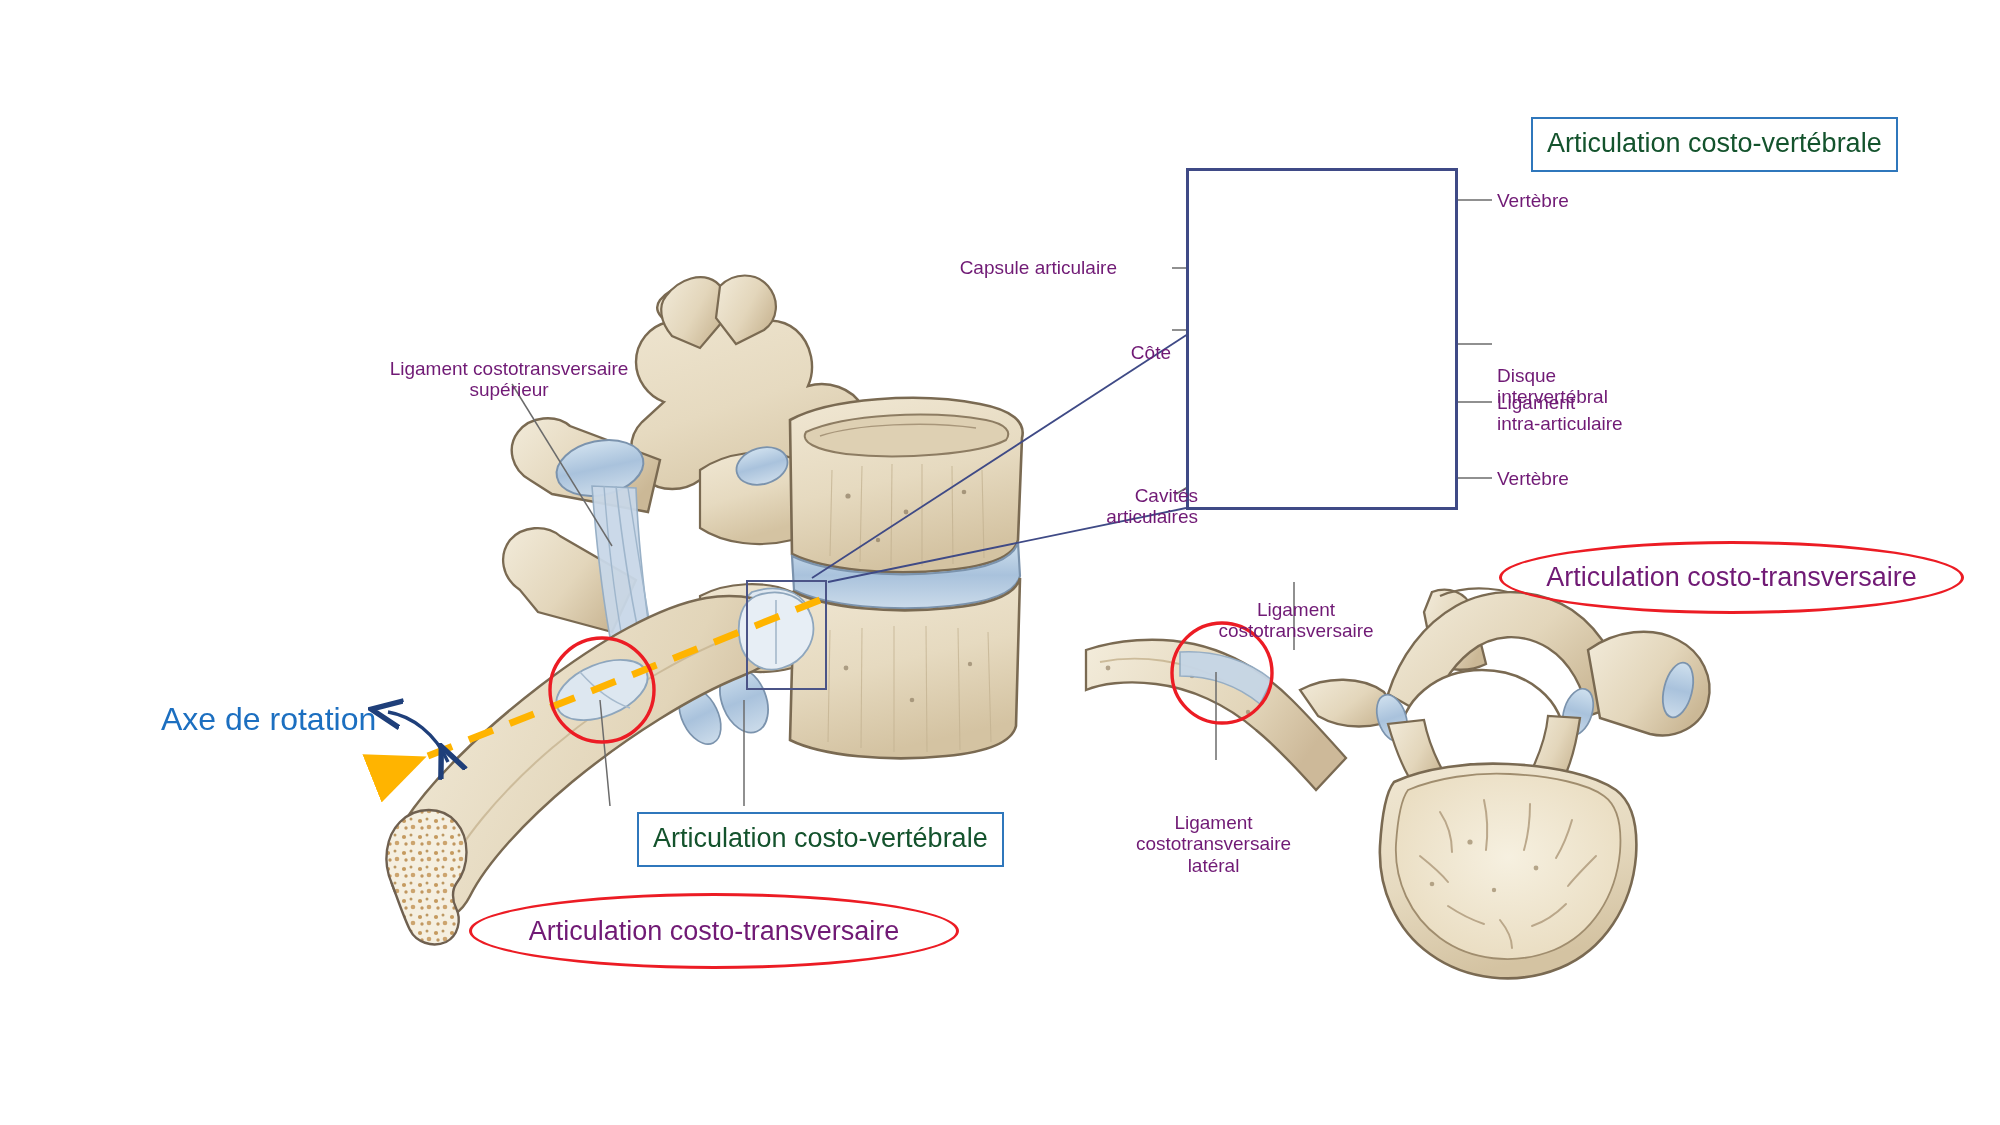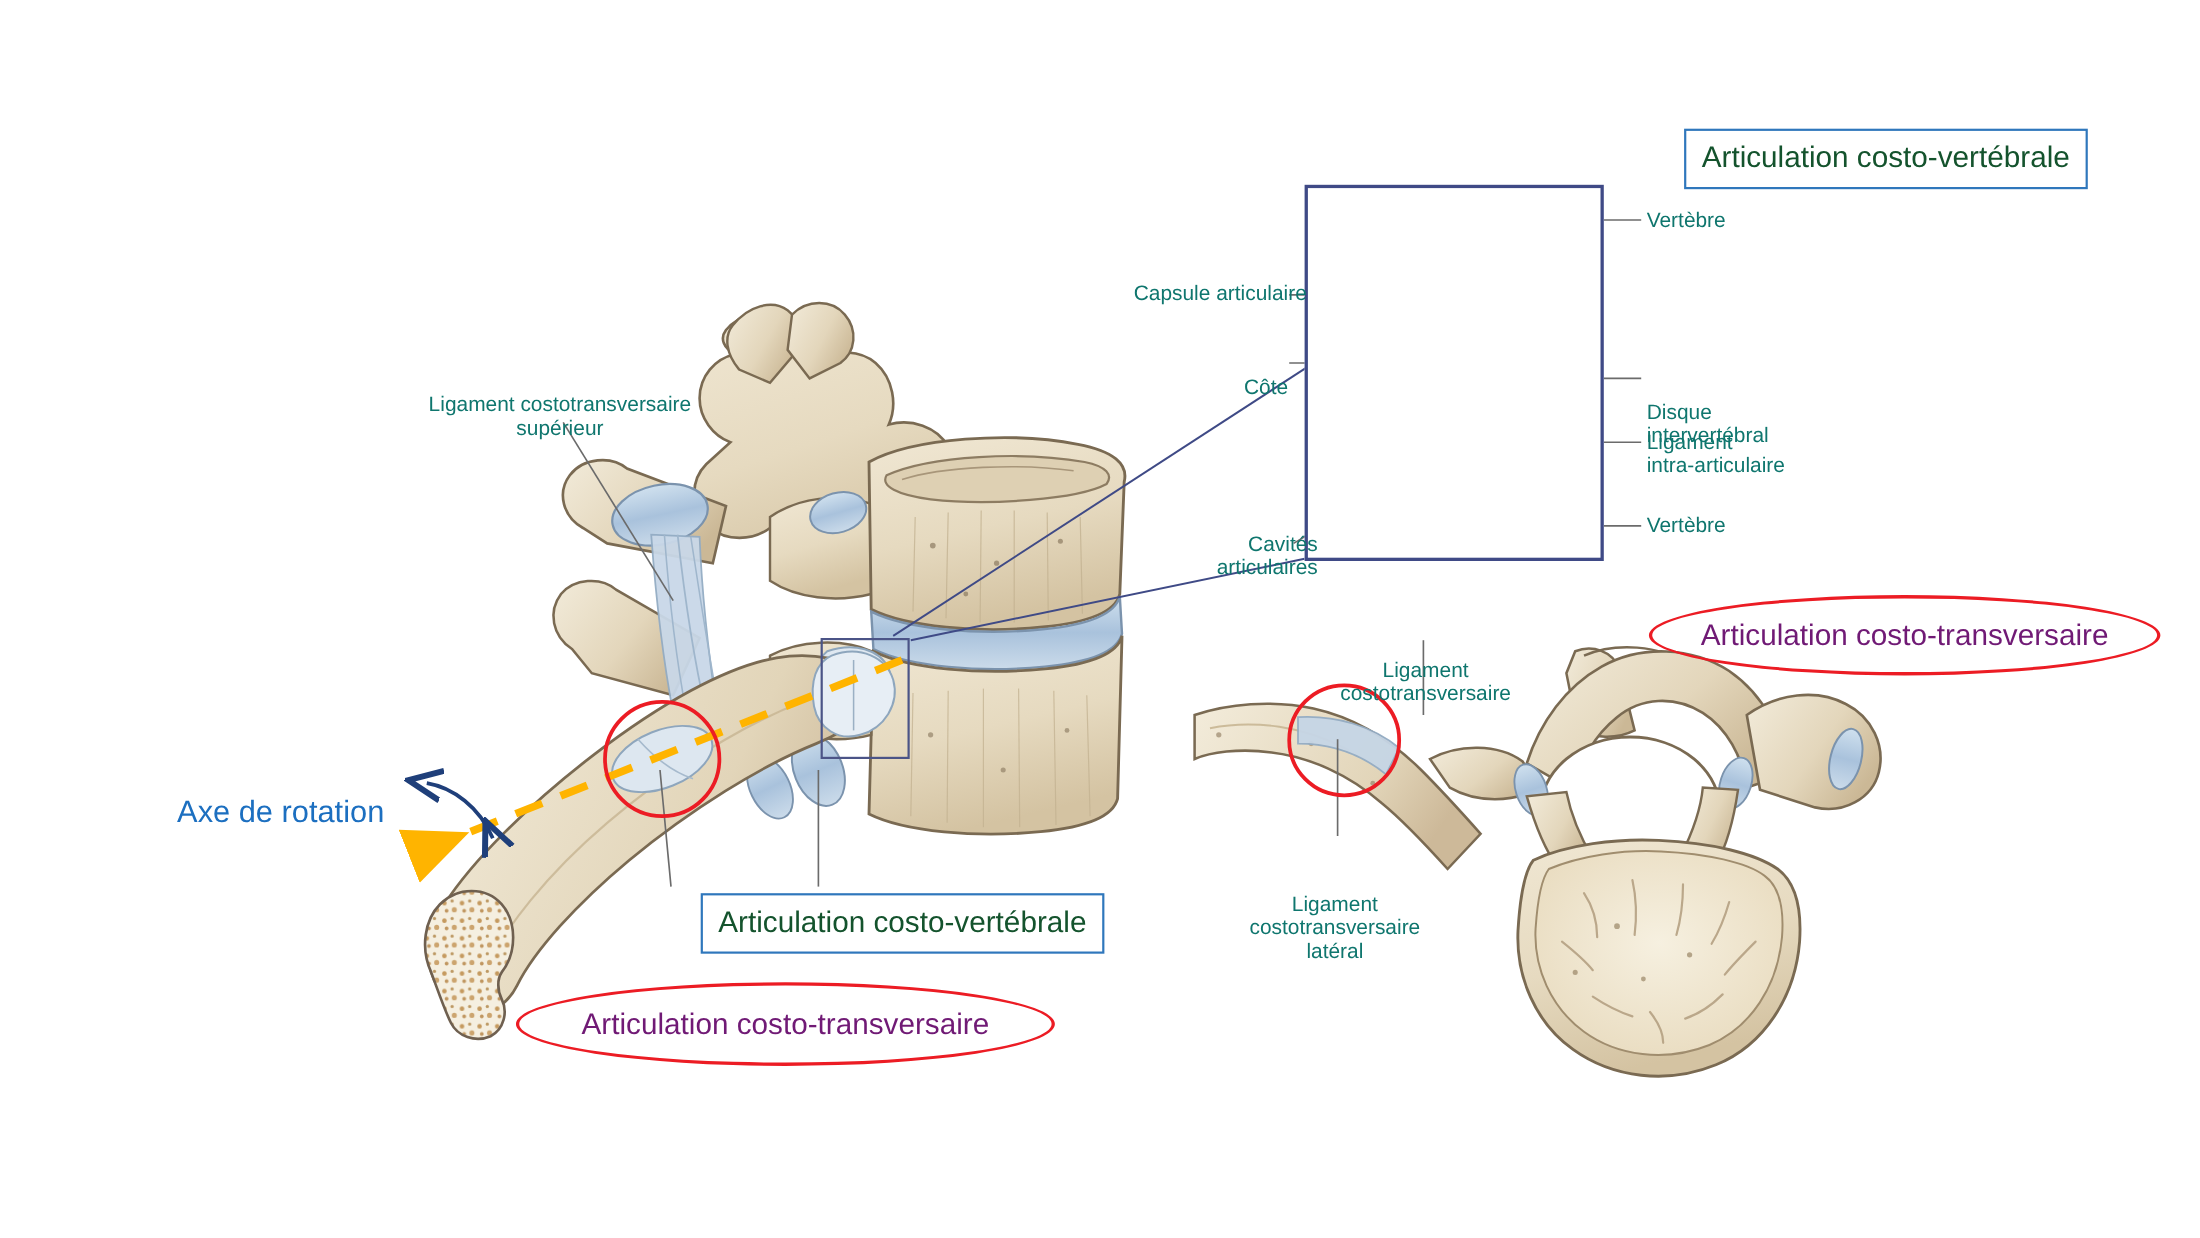--- a/index.html
+++ b/index.html
@@ -57,22 +57,22 @@
     font-size: 27px;
     white-space: nowrap;
     box-sizing: border-box;
   }
   #ellipse-right  { left: 1499px; top: 541px; width: 465px; height: 73px; }
   #ellipse-bottom { left: 469px;  top: 893px; width: 490px; height: 76px; }
 
   
   #axis-label {
     position: absolute;
-    left: 161px; top: 722px;
-    font-size: 28px;
+    left: 161px; top: 701px;
+    font-size: 32px;
     color: #1c6fc0;
     white-space: nowrap;
   }
 
   
   #anatomy-layer {
     position: absolute; left: 0; top: 0;
     width: 2000px; height: 1125px;
     pointer-events: none;
   }
@@ -95,30 +95,30 @@
     border: 2px solid #4b5487;
     background: transparent;
     box-sizing: border-box;
   }
 
   
   .anno {
     position: absolute;
     font-family: "Liberation Sans", sans-serif;
     font-size: 19px;
-    color: #0f766e;
+    color: #701a75;
     line-height: 1.12;
     white-space: pre;
   }
   .anno.center { text-align: center; margin-top: 48px; }
   .anno.right  { text-align: right; }
   .anno.left   { text-align: left; }
 
   #anno-lig-sup      { left: 374px;  top: 310px; width: 270px; }
-  #anno-capsule      { left: 958px;  top: 257px; width: 230px; }
+  #anno-capsule      { left: 887px;  top: 257px; width: 230px; }
   #anno-cote         { left: 1046px; top: 318px; width: 125px; margin-top: 24px; }
   #anno-cavites      { left: 1068px; top: 485px; width: 130px; }
   #anno-vertebre-1   { left: 1497px; top: 190px; width: 190px; }
   #anno-disque       { left: 1497px; top: 329px; width: 190px; margin-top: 36px; }
   #anno-lig-intra    { left: 1497px; top: 392px; width: 190px; }
   #anno-vertebre-2   { left: 1497px; top: 468px; width: 190px; }
   #anno-lig-ct       { left: 1196px; top: 551px; width: 200px; }
   #anno-lig-ct-lat   { left: 1111px; top: 764px; width: 205px; }
 </style>
 </head>

